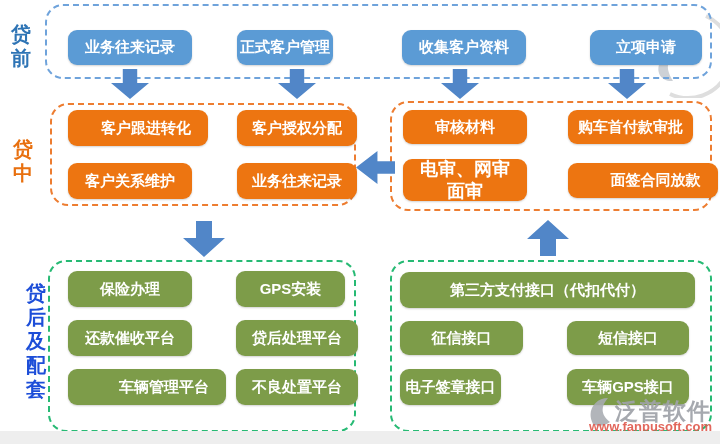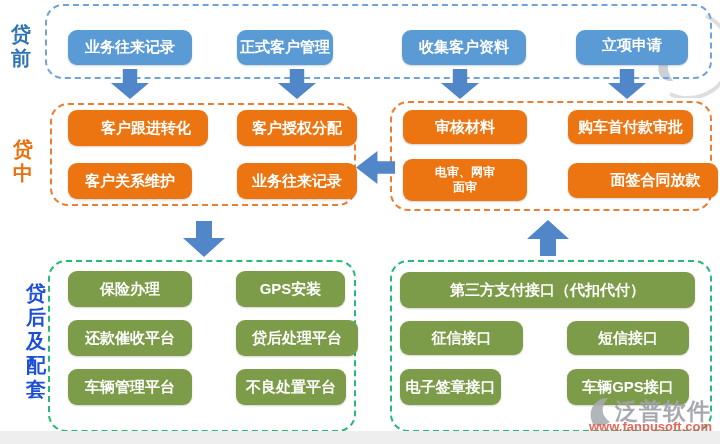--- a/index.html
+++ b/index.html
@@ -14,21 +14,21 @@
 
   .node {
     position:absolute; display:flex; align-items:center; justify-content:center;
     color:#ffffff; font-weight:600; font-size:15px; line-height:1.25;
     border-radius:9px; text-align:center; white-space:pre-line;
     box-shadow:0 1px 2px rgba(0,0,0,0.18);
   }
   .n-blue   { background:#5B9BD5; }
   .n-orange { background:#ED7511; }
   .n-green  { background:#7D9C49; }
-  .small-text { font-size:12px;text-align:center; }
+  .small-text { font-size:18px;text-align:center; }
 
   .rowlabel {
     position:absolute; width:24px; font-size:20px; font-weight:bold;
     line-height:24px; word-break:break-all; text-align:center;
   }
   .l-blue   { color:#2E74B5; }
   .l-orange { color:#E8700F; }
   .l-green  { color:#1d4ed8;margin-left:16px; }
 
   .arr { position:absolute; background:#5186C8; }
@@ -62,21 +62,21 @@
   <div class="group g-green" style="left:48px;  top:260px; width:304px; height:168px;"></div>
   <div class="group g-green" style="left:390px; top:260px; width:318px; height:168px;"></div>
 
   <div class="rowlabel l-blue" style="left:9px; top:22px;">贷前</div>
   <div class="rowlabel l-orange" style="left:9px; top:137px;text-align:right;">贷中</div>
   <div class="rowlabel l-green" style="left:8px; top:281px;">贷后及配套</div>
 
   <div class="node n-blue" style="left:68px;  top:30px; width:124px; height:35px;">业务往来记录</div>
   <div class="node n-blue" style="left:237px; top:30px; width:96px; height:35px;">正式客户管理</div>
   <div class="node n-blue" style="left:402px; top:30px; width:124px; height:35px;">收集客户资料</div>
-  <div class="node n-blue" style="left:576px; top:30px; width:112px; height:35px;font-family:Liberation Mono, monospace;">立项申请</div>
+  <div class="node n-blue" style="left:590px; top:30px; width:112px; height:35px;">立项申请</div>
 
   <div class="arr arr-down" style="left:111px; top:69px; width:38px; height:30px;"></div>
   <div class="arr arr-down" style="left:278px; top:69px; width:38px; height:30px;"></div>
   <div class="arr arr-down" style="left:441px; top:69px; width:38px; height:30px;"></div>
   <div class="arr arr-down" style="left:608px; top:69px; width:38px; height:30px;"></div>
 
   <div class="node n-orange" style="left:68px;  top:110px; width:124px; height:36px;padding-left:16px;">客户跟进转化</div>
   <div class="node n-orange" style="left:237px; top:110px; width:120px; height:36px;">客户授权分配</div>
   <div class="node n-orange" style="left:237px; top:163px; width:120px; height:36px;">业务往来记录</div>
   <div class="node n-orange" style="left:68px;  top:163px; width:124px; height:36px;">客户关系维护</div>
@@ -89,22 +89,22 @@
 
   <div class="arr arr-left" style="left:356px; top:151px; width:39px; height:33px;"></div>
 
   <div class="arr arr-down" style="left:183px; top:221px; width:42px; height:36px;"></div>
   <div class="arr arr-up" style="left:527px; top:220px; width:42px; height:36px;"></div>
 
   <div class="node n-green" style="left:68px;  top:271px; width:124px; height:36px;">保险办理</div>
   <div class="node n-green" style="left:236px; top:271px; width:109px; height:36px;">GPS安装</div>
   <div class="node n-green" style="left:68px;  top:320px; width:124px; height:36px;">还款催收平台</div>
   <div class="node n-green" style="left:236px; top:320px; width:122px; height:36px;">贷后处理平台</div>
-  <div class="node n-green" style="left:68px;  top:369px; width:124px; height:36px;">车辆管理平台</div>
-  <div class="node n-green" style="left:236px; top:369px; width:110px; height:36px;">不良处置平台</div>
+  <div class="node n-green" style="left:68px;  top:369px; width:124px; height:36px;padding-left:34px;">车辆管理平台</div>
+  <div class="node n-green" style="left:236px; top:369px; width:122px; height:36px;">不良处置平台</div>
 
   <div class="node n-green" style="left:400px; top:272px; width:295px; height:36px;">第三方支付接口（代扣代付）</div>
   <div class="node n-green" style="left:400px; top:321px; width:123px; height:34px;">征信接口</div>
   <div class="node n-green" style="left:567px; top:321px; width:122px; height:34px;">短信接口</div>
   <div class="node n-green" style="left:400px; top:369px; width:101px; height:36px;">电子签章接口</div>
   <div class="node n-green" style="left:567px; top:369px; width:122px; height:36px;">车辆GPS接口</div>
 
   <svg style="position:absolute;left:588px;top:396px;" width="30" height="32" viewBox="0 0 30 32">
     <path d="M5 28 C -2 15 7 2 20 2 C 13 10 12 18 22 26 C 17 30 10 31 5 28 Z" fill="#A7ABB0" opacity="0.88"></path>
   </svg>

